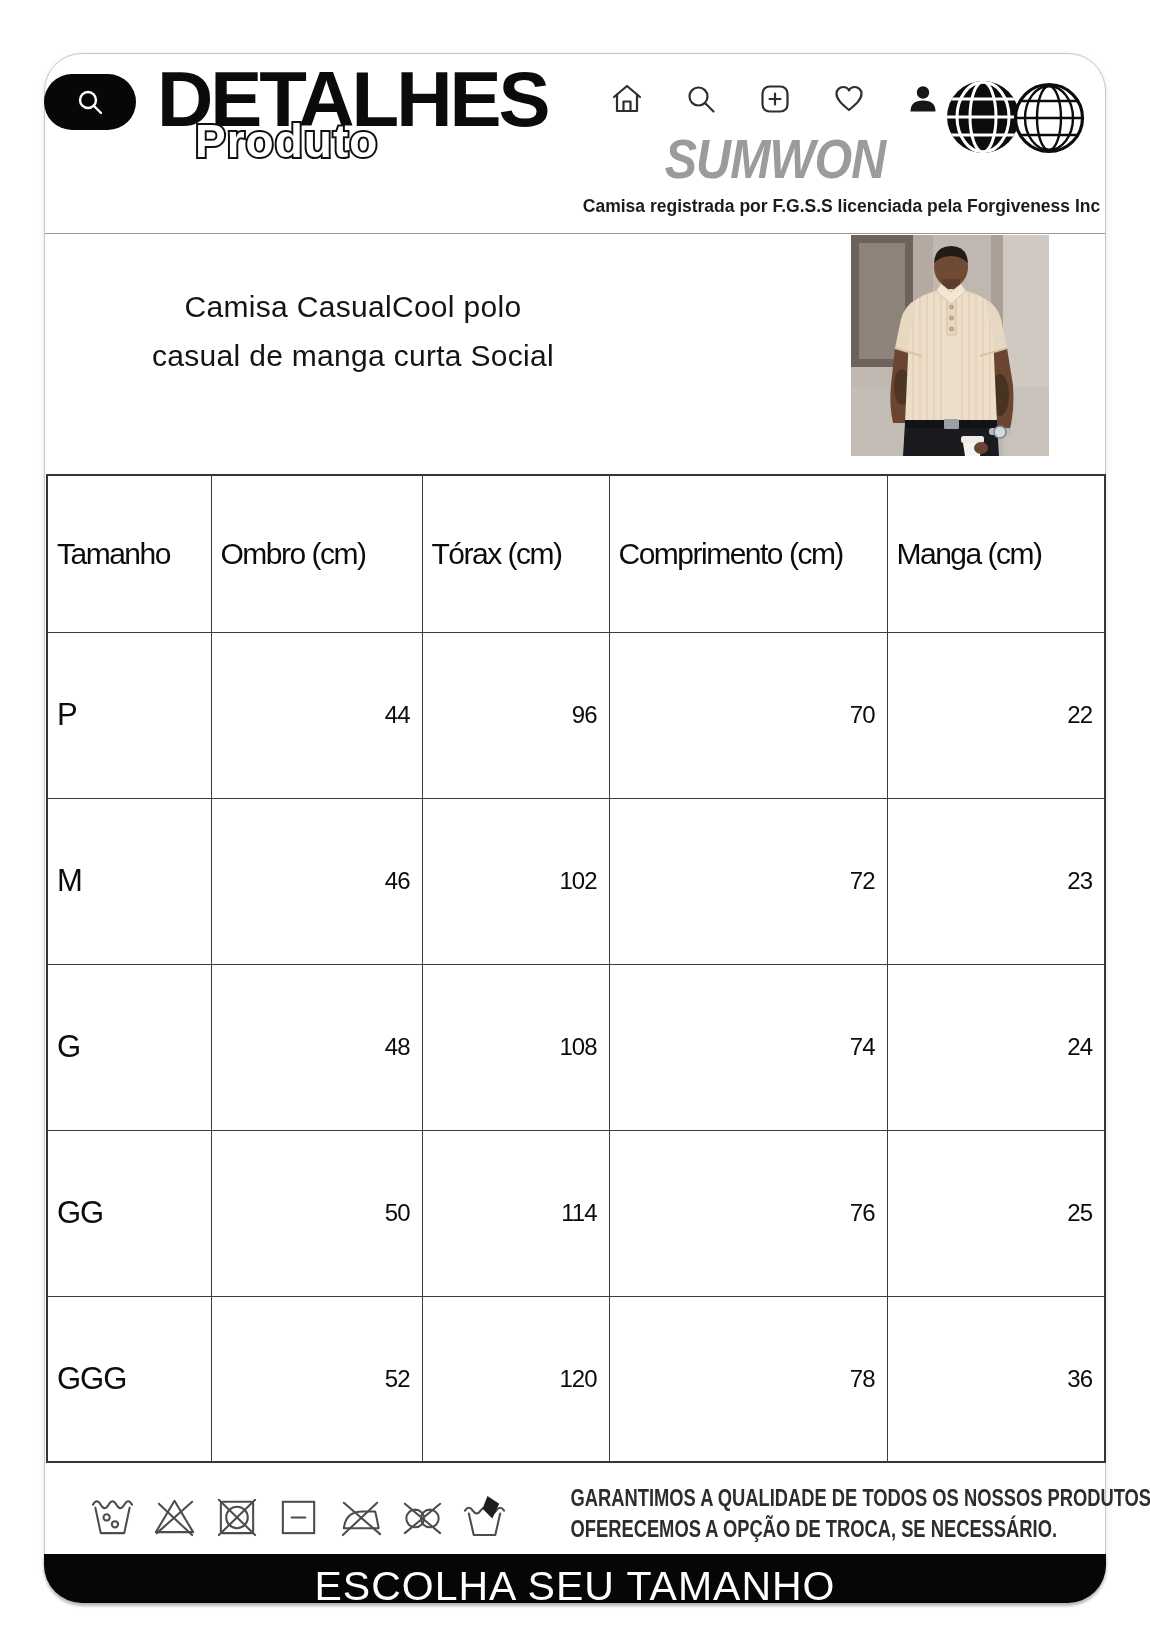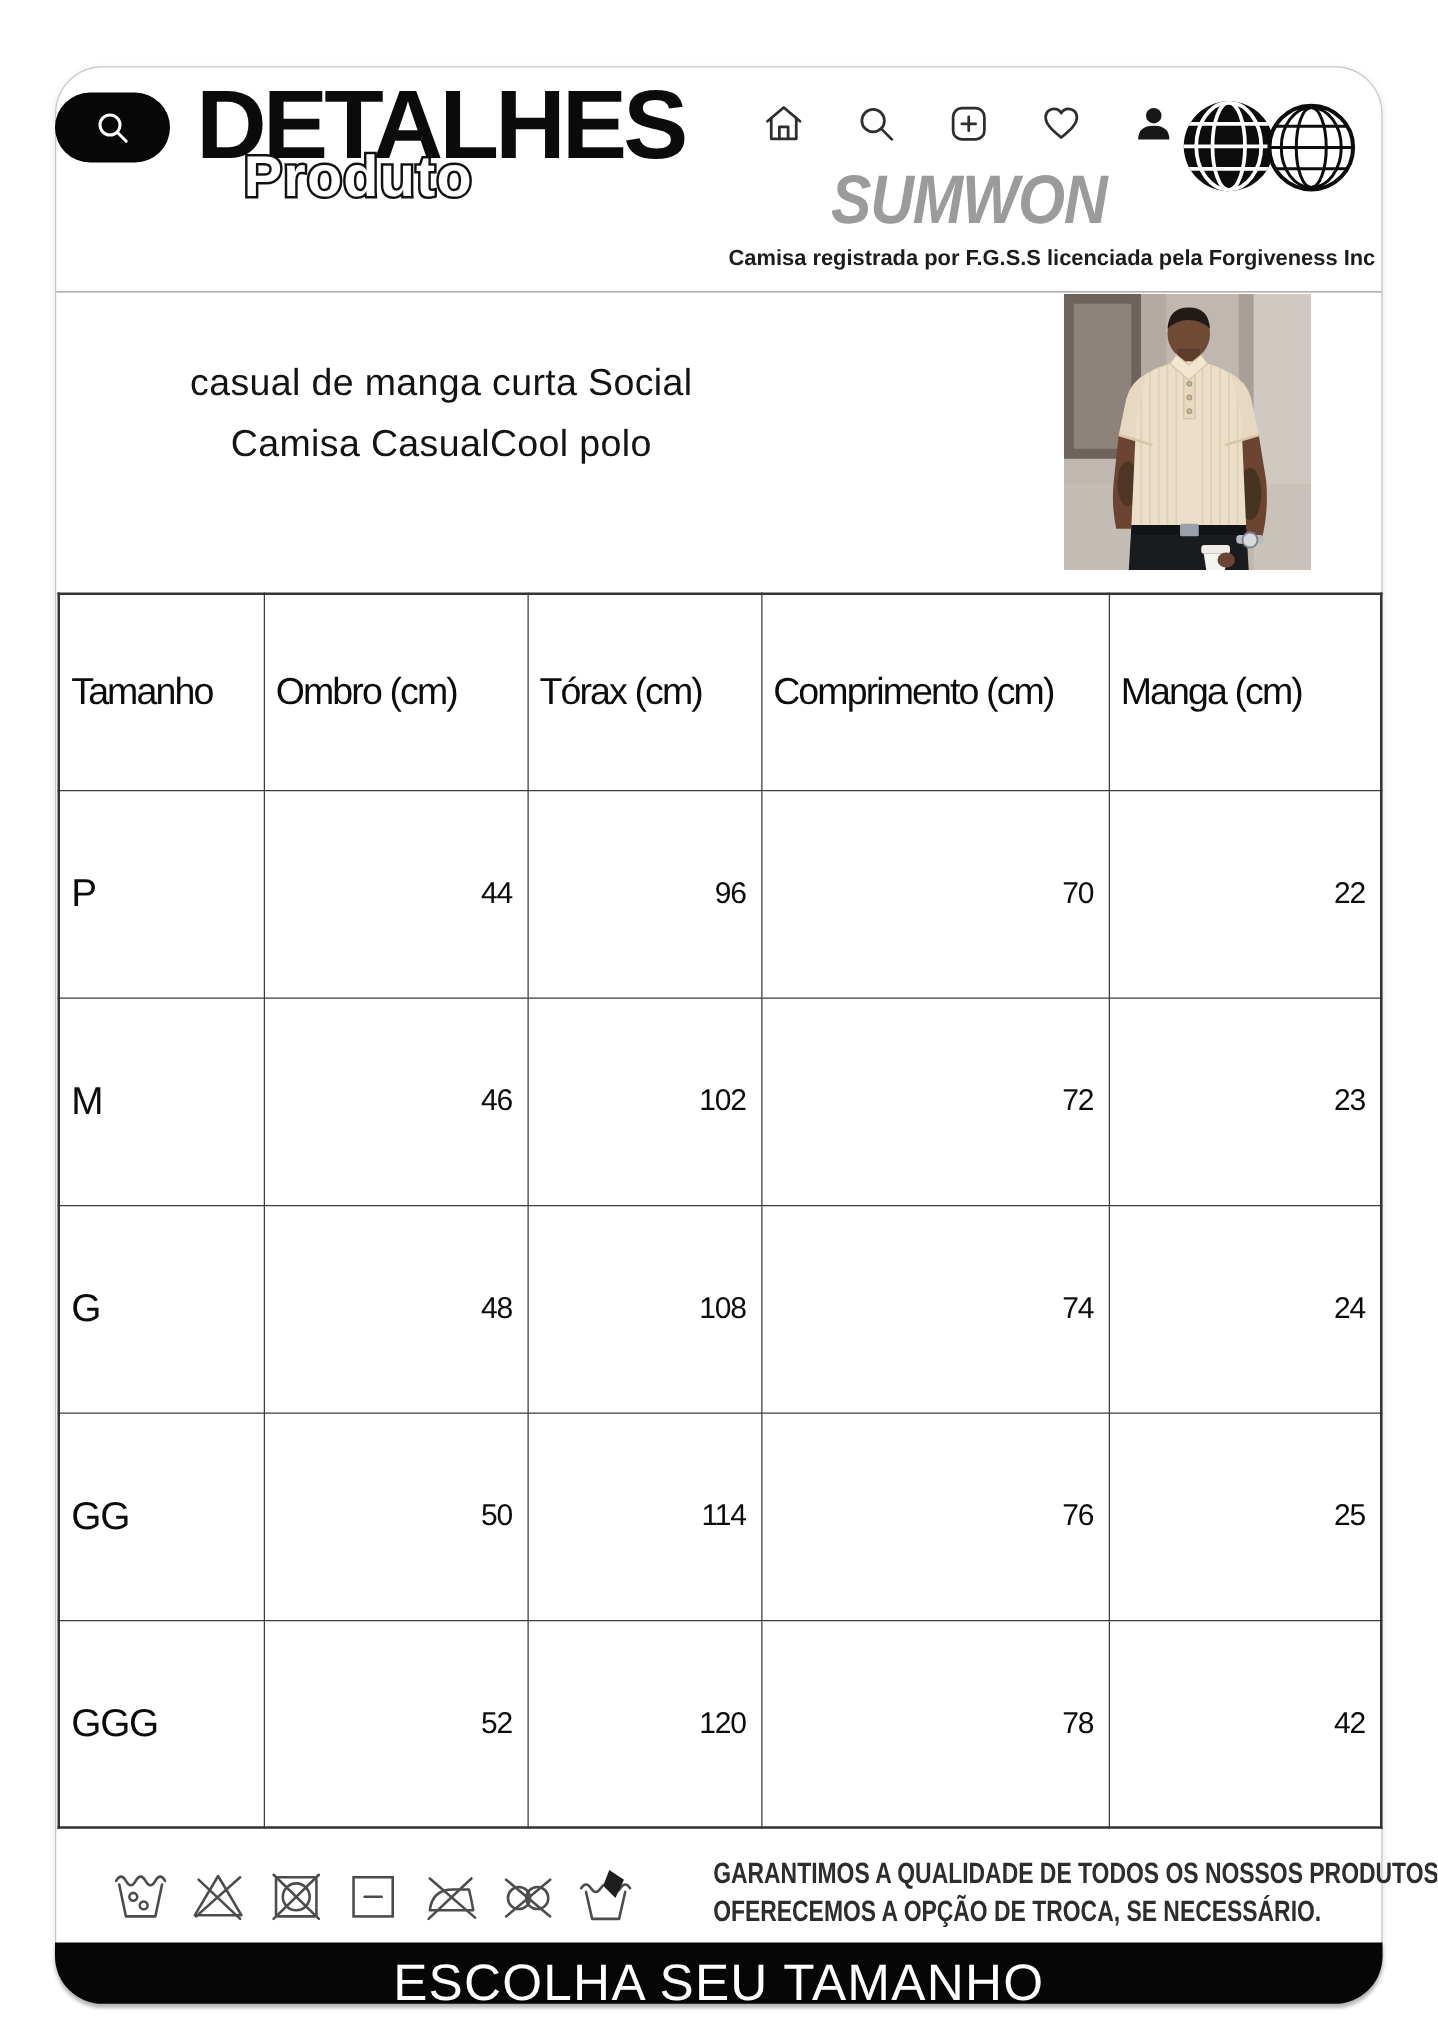--- a/index.html
+++ b/index.html
@@ -164,22 +164,22 @@
           <line x1="5" y1="55" x2="71" y2="55"></line>
         </g>
       </svg>
     </div>
 
     <div class="brand">SUMWON</div>
     <div class="trademark">Camisa registrada por F.G.S.S licenciada pela Forgiveness Inc</div>
     <div class="hdr-divider"></div>
 
     <div class="product-title">
+      <div>Camisa CasualCool polo</div>
       <div>casual de manga curta Social</div>
-      <div>Camisa CasualCool polo</div>
     </div>
 
     <div class="photo">
       <svg width="198" height="221" viewBox="0 0 198 221">
         <defs>
           <clipPath id="torso">
               <path d="M66,64 Q82,54 100,54 Q118,54 134,64 L142,100 L146,188 L54,188 L58,100 Z"></path>
             </clipPath>
         </defs>
         <rect width="198" height="221" fill="#bfb7b0"></rect>
@@ -280,21 +280,21 @@
           <td class="num">50</td>
           <td class="num">114</td>
           <td class="num">76</td>
           <td class="num">25</td>
         </tr>
         <tr>
           <td class="size">GGG</td>
           <td class="num">52</td>
           <td class="num">120</td>
           <td class="num">78</td>
-          <td class="num">42</td>
+          <td class="num">36</td>
         </tr>
       </tbody>
     </table>
 
     <div class="care-row">
       <span>
         <svg width="47" height="47" viewBox="0 0 48 48" fill="none" stroke="#4c4c4c" stroke-width="2.1" stroke-linecap="round" stroke-linejoin="round">
           <path d="M4,13 q4,-7 8,0 t8,0 t8,0 t8,0 t8,0"></path>
           <path d="M6.5,16 L12,42 H36 L41.5,16"></path>
           <circle cx="18" cy="26" r="3.2"></circle>

